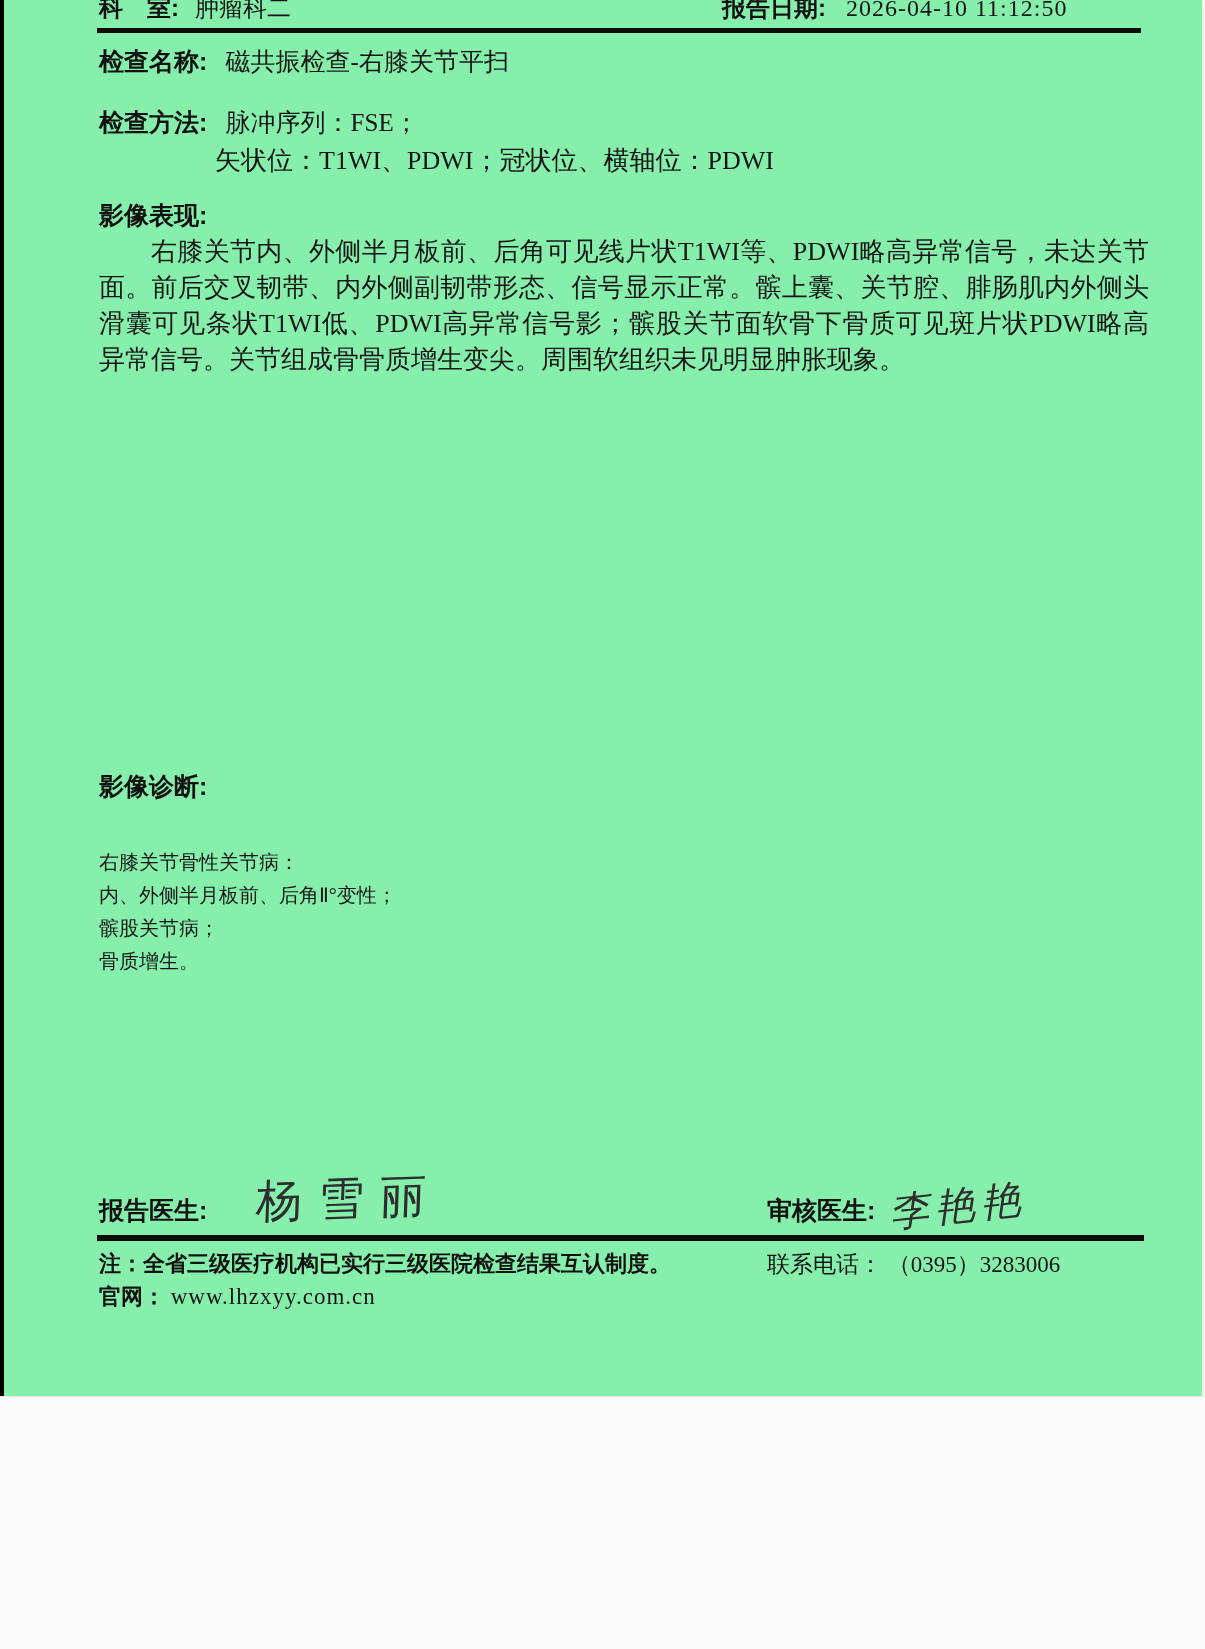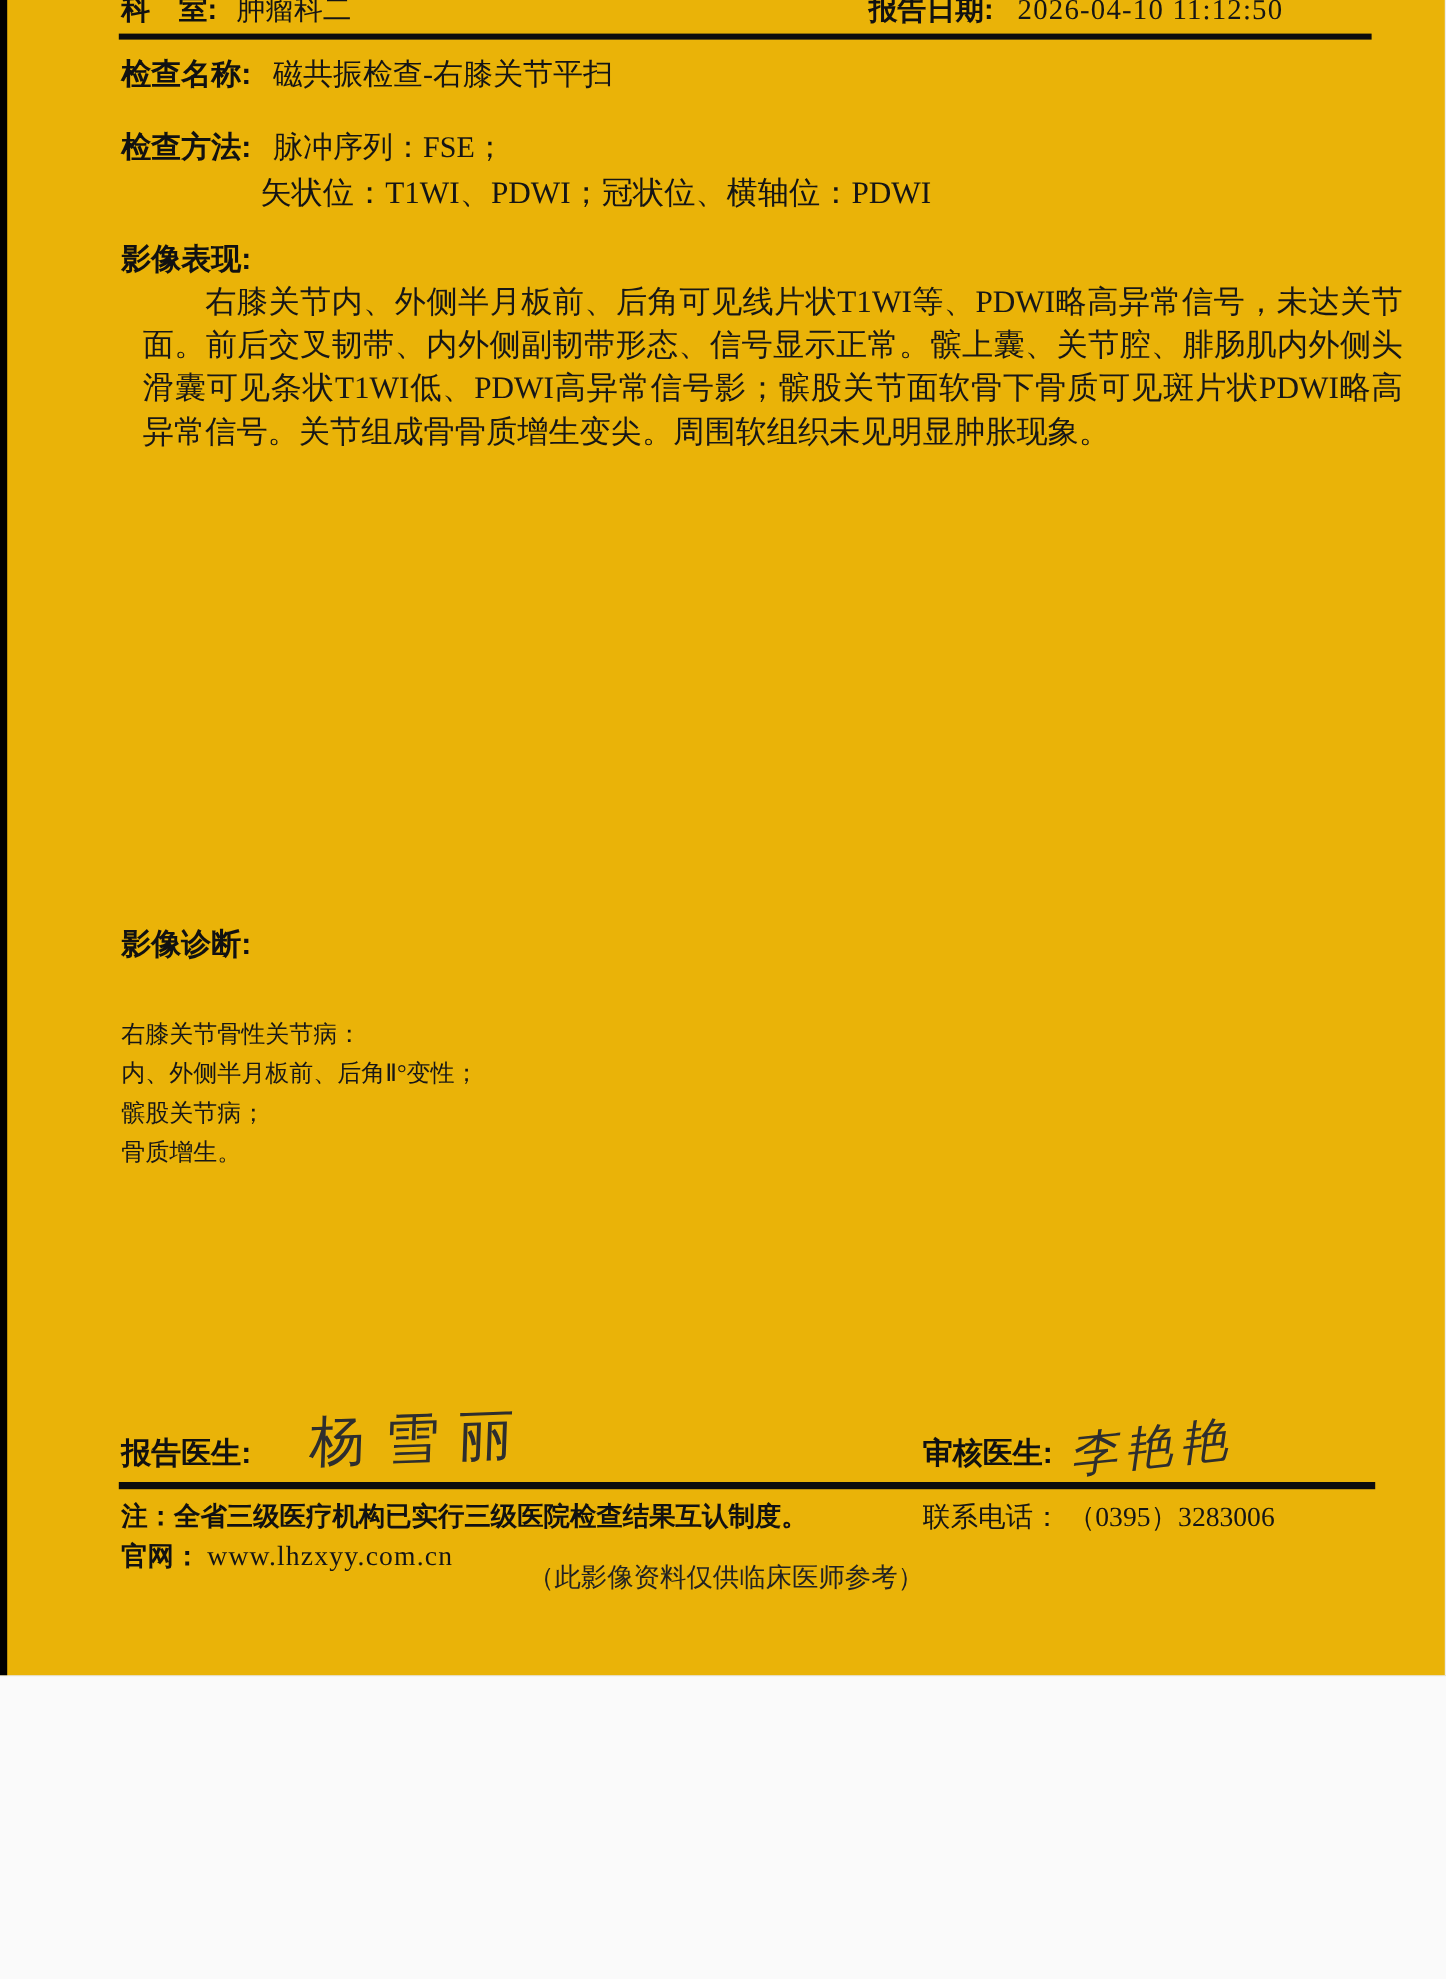--- a/index.html
+++ b/index.html
@@ -7,22 +7,22 @@
     width:1205px;height:1649px;
     background:#f7f7f8;
     font-family:"Liberation Serif", serif;
     color:#1c1c1c;
     position:relative;
     overflow:hidden;
   }
   .page{
     position:absolute;left:0;top:0;
     width:1198px;height:1396px;
-    background:#eab308;
-    border-left:6px solid #000000;
+    background:#86efac;
+    border-left:4px solid #000000;
     border-right:1px solid #ececec;
     box-shadow:0 3px 4px rgba(0,0,0,0.07);
     overflow:hidden;
   }
   .abs{position:absolute;}
   .label{
     font-family:"Liberation Sans", sans-serif;
     font-weight:700;
     color:#111;
   }
@@ -93,21 +93,21 @@
     <span class="value" style="margin-left:12px;">磁共振检查-右膝关节平扫</span>
   </div>
 
   <div class="abs sec-label" style="left:95px; top:106px;text-align:right;">
     <span class="label">检查方法:</span>
     <span class="value" style="margin-left:12px;">脉冲序列：FSE；</span>
   </div>
   <div class="abs body-text value" style="left:211px; top:143px;">矢状位：T1WI、PDWI；冠状位、横轴位：PDWI</div>
 
   <div class="abs sec-label label" style="left:95px; top:199px;">影像表现:</div>
-  <div class="abs findings-par" style="left:113px; top:234px; width:1050px;">右膝关节内、外侧半月板前、后角可见线片状T1WI等、PDWI略高异常信号，未达关节面。前后交叉韧带、内外侧副韧带形态、信号显示正常。髌上囊、关节腔、腓肠肌内外侧头滑囊可见条状T1WI低、PDWI高异常信号影；髌股关节面软骨下骨质可见斑片状PDWI略高异常信号。关节组成骨骨质增生变尖。周围软组织未见明显肿胀现象。</div>
+  <div class="abs findings-par" style="left:95px; top:234px; width:1050px;">右膝关节内、外侧半月板前、后角可见线片状T1WI等、PDWI略高异常信号，未达关节面。前后交叉韧带、内外侧副韧带形态、信号显示正常。髌上囊、关节腔、腓肠肌内外侧头滑囊可见条状T1WI低、PDWI高异常信号影；髌股关节面软骨下骨质可见斑片状PDWI略高异常信号。关节组成骨骨质增生变尖。周围软组织未见明显肿胀现象。</div>
 
   <div class="abs sec-label label" style="left:95px; top:770px;">影像诊断:</div>
   <div class="abs" style="left:95px; top:846px;">
     <div class="diag-line">右膝关节骨性关节病：</div>
     <div class="diag-line">内、外侧半月板前、后角Ⅱ°变性；</div>
     <div class="diag-line">髌股关节病；</div>
     <div class="diag-line">骨质增生。</div>
   </div>
 
   <div class="abs sec-label label" style="left:95px; top:1194px;">报告医生:</div>
@@ -126,17 +126,16 @@
   <div class="abs foot-serif" style="left:763px; top:1249px; white-space:nowrap;">
     <span class="value">联系电话：</span>
     <span class="value">（0395）3283006</span>
   </div>
 
   <div class="abs foot-serif" style="left:95px; top:1282px; white-space:nowrap;">
     <span class="label" style="font-size:22px;">官网：</span>
     <span class="value" style="letter-spacing:1px;margin-top:28px;">www.lhzxyy.com.cn</span>
   </div>
 
-  <div class="abs disclaimer" style="left:0; top:1300px; width:1198px; text-align:center;">（此影像资料仅供临床医师参考）</div>
 
 </div>
 
 <div class="abs" style="left:0; top:1397px; width:1205px; height:252px; background:#fafafa;"></div>
 
 </body></html>

